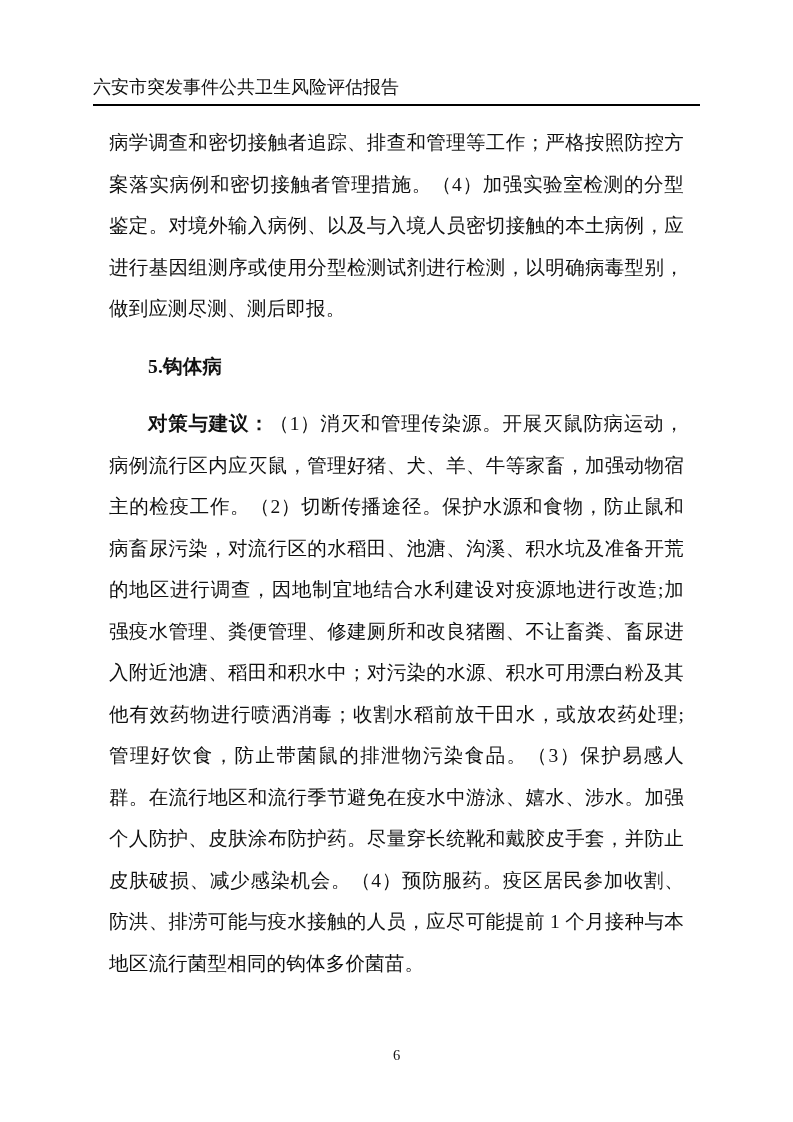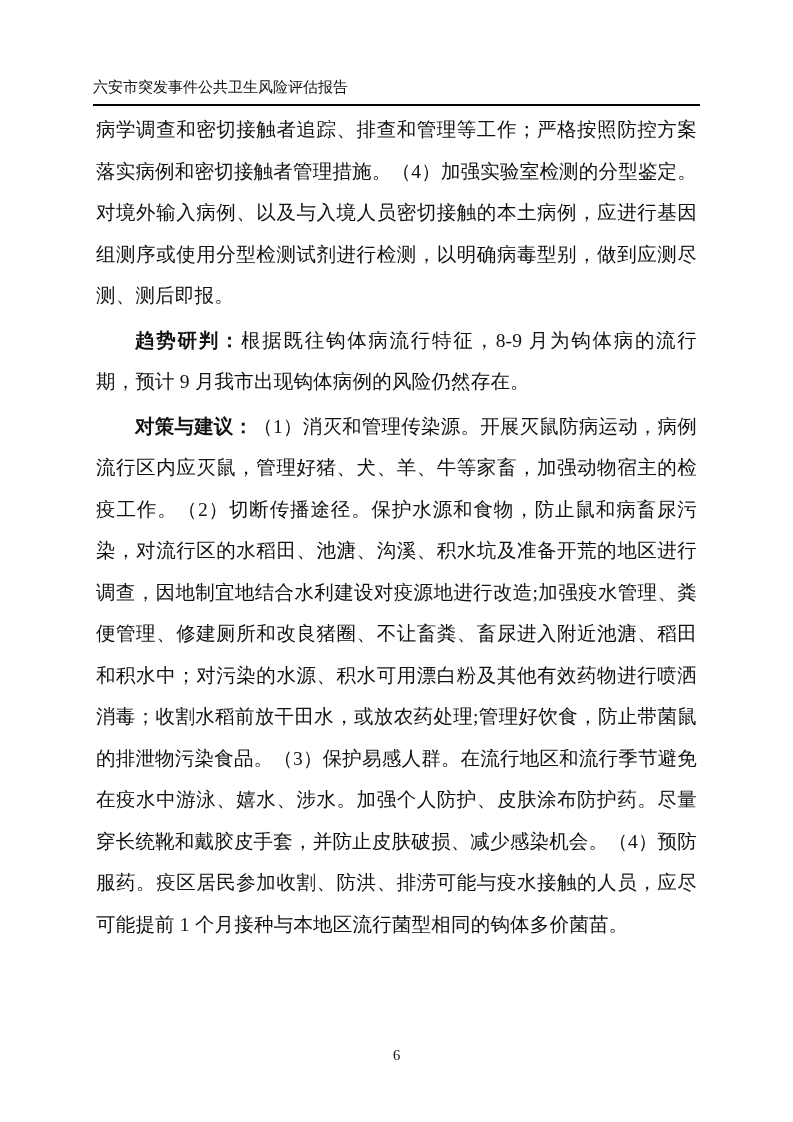--- a/index.html
+++ b/index.html
@@ -16,35 +16,35 @@
     box-sizing: border-box;
     padding: 76px 93px 0 93px;
     font-family: "Liberation Serif", "DejaVu Serif", serif;
     color: #111111;
     overflow: hidden;
   }
   .page-header {
     display: flex;
     justify-content: space-between;
     align-items: flex-end;
-    font-size: 15px;
+    font-size: 18px;
     line-height: 22px;
     padding-bottom: 6px;
     border-bottom: 2px solid #000000;
     white-space: nowrap;
   }
   .doc-body {
     font-size: 19.5px;
     line-height: 41.5px;
     text-align: justify;
     text-justify: inter-ideograph;
     letter-spacing: 0.2px;
   }
   .doc-body p {
-    margin: 3px;
+    margin: 16px;
   }
   .para-indent {
     text-indent: 2em;
   }
   .section-heading {
     font-weight: bold;
   }
   .lead-bold {
     font-weight: bold;
   }
@@ -64,25 +64,23 @@
 <div class="page">
 
   <header class="page-header">
     <span>六安市突发事件公共卫生风险评估报告</span>
   </header>
 
   <main class="doc-body">
 
     <p>病学调查和密切接触者追踪、排查和管理等工作；严格按照防控方案落实病例和密切接触者管理措施。（4）加强实验室检测的分型鉴定。对境外输入病例、以及与入境人员密切接触的本土病例，应进行基因组测序或使用分型检测试剂进行检测，以明确病毒型别，做到应测尽测、测后即报。</p>
 
+    <p class="para-indent section-heading">5.钩体病</p>
 
 
-    <p class="para-indent">
-      <span class="lead-bold">趋势研判：</span><span>根据既往钩体病流行特征，8-9 月为钩体病的流行期，预计 9 月我市出现钩体病例的风险仍然存在。</span>
-    </p>
 
     <p class="para-indent">
       <span class="lead-bold">对策与建议：</span><span>（1）消灭和管理传染源。开展灭鼠防病运动，病例流行区内应灭鼠，管理好猪、犬、羊、牛等家畜，加强动物宿主的检疫工作。（2）切断传播途径。保护水源和食物，防止鼠和病畜尿污染，对流行区的水稻田、池溏、沟溪、积水坑及准备开荒的地区进行调查，因地制宜地结合水利建设对疫源地进行改造;加强疫水管理、粪便管理、修建厕所和改良猪圈、不让畜粪、畜尿进入附近池溏、稻田和积水中；对污染的水源、积水可用漂白粉及其他有效药物进行喷洒消毒；收割水稻前放干田水，或放农药处理;管理好饮食，防止带菌鼠的排泄物污染食品。（3）保护易感人群。在流行地区和流行季节避免在疫水中游泳、嬉水、涉水。加强个人防护、皮肤涂布防护药。尽量穿长统靴和戴胶皮手套，并防止皮肤破损、减少感染机会。（4）预防服药。疫区居民参加收割、防洪、排涝可能与疫水接触的人员，应尽可能提前 1 个月接种与本地区流行菌型相同的钩体多价菌苗。</span>
     </p>
 
   </main>
 
   <footer class="page-footer">
     <span>6</span>
   </footer>

